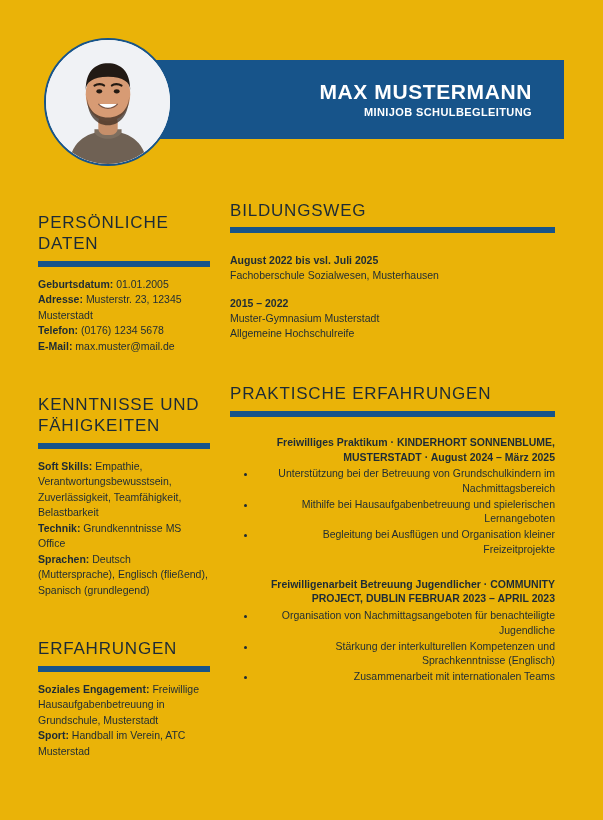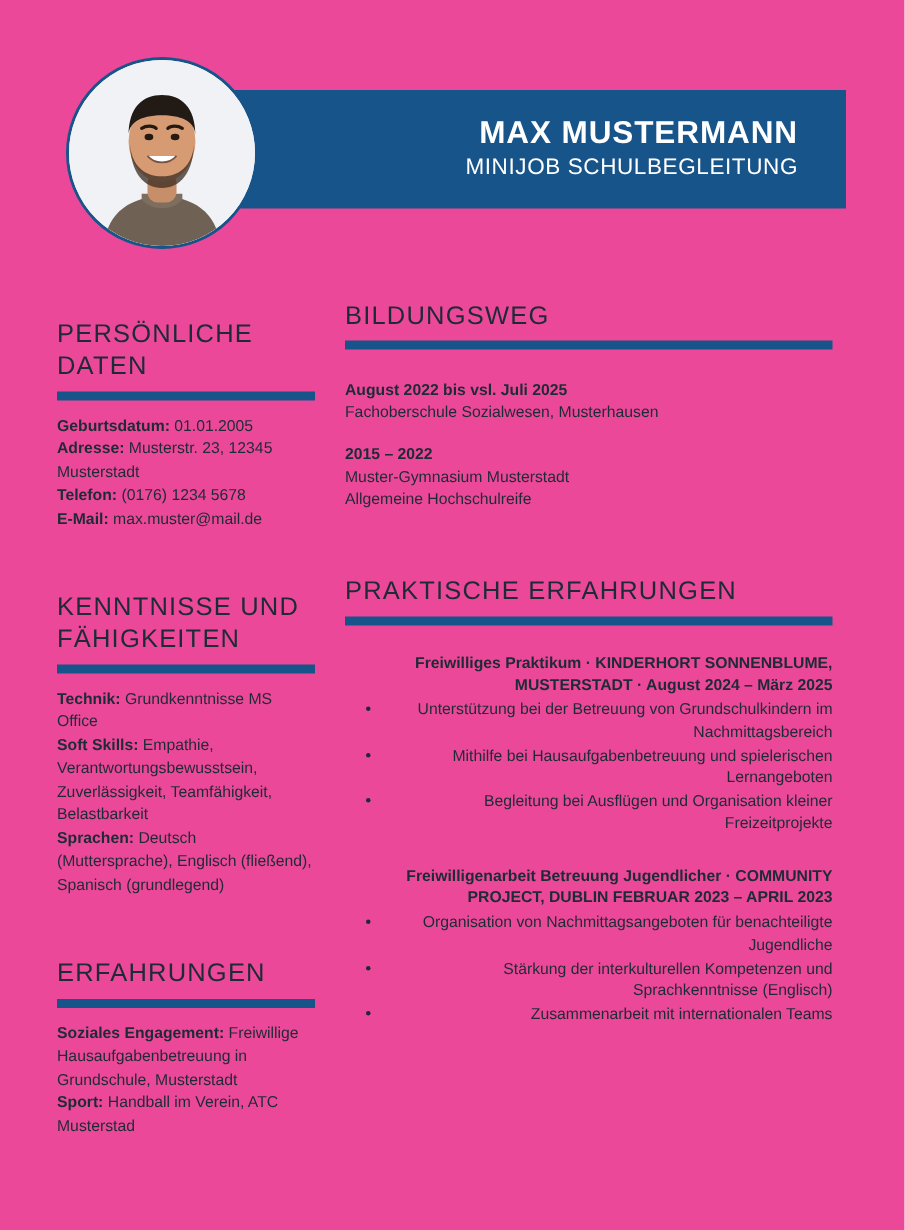--- a/index.html
+++ b/index.html
@@ -14,21 +14,21 @@
     font-family: "Liberation Sans", sans-serif;
     color: #1d2b36;
     overflow: hidden;
   }
 
   .page {
     position: absolute;
     left: 0; top: 0;
     width: 603px;
     height: 820px;
-    background: #ec4899;
+    background: #eab308;
     box-sizing: border-box;
   }
 
   
   .header {
     position: absolute;
     left: 0; top: 0;
     width: 603px;
     height: 180px;
   }
@@ -49,22 +49,22 @@
   .header-name {
     color: #ffffff;
     font-size: 21px;
     font-weight: bold;
     letter-spacing: 0.6px;
     line-height: 1.1;
     white-space: nowrap;
   }
   .header-subtitle {
     color: #ffffff;
-    font-size: 15px;
-    font-weight: normal;
+    font-size: 11px;
+    font-weight: bold;
     letter-spacing: 0.4px;
     line-height: 1.25;
     margin-top: 3px;
     white-space: nowrap;
   }
 
   .photo-wrap {
     position: absolute;
     left: 44px;
     top: 38px;
@@ -200,26 +200,26 @@
       </div>
     </div>
 
     <div class="spacer-left"></div>
 
     <div class="section">
       <h2 class="section-heading">KENNTNISSE UND FÄHIGKEITEN</h2>
       <div class="section-rule"></div>
       <div class="kv-list">
         <div class="kv-line">
+          <b>Soft Skills:</b>
+          <span>Empathie, Verantwortungsbewusstsein, Zuverlässigkeit, Teamfähigkeit, Belastbarkeit</span>
+        </div>
+        <div class="kv-line">
           <b>Technik:</b>
           <span>Grundkenntnisse MS Office</span>
-        </div>
-        <div class="kv-line">
-          <b>Soft Skills:</b>
-          <span>Empathie, Verantwortungsbewusstsein, Zuverlässigkeit, Teamfähigkeit, Belastbarkeit</span>
         </div>
         <div class="kv-line">
           <b>Sprachen:</b>
           <span>Deutsch (Muttersprache), Englisch (fließend), Spanisch (grundlegend)</span>
         </div>
       </div>
     </div>
 
     <div class="spacer-left"></div>
 

